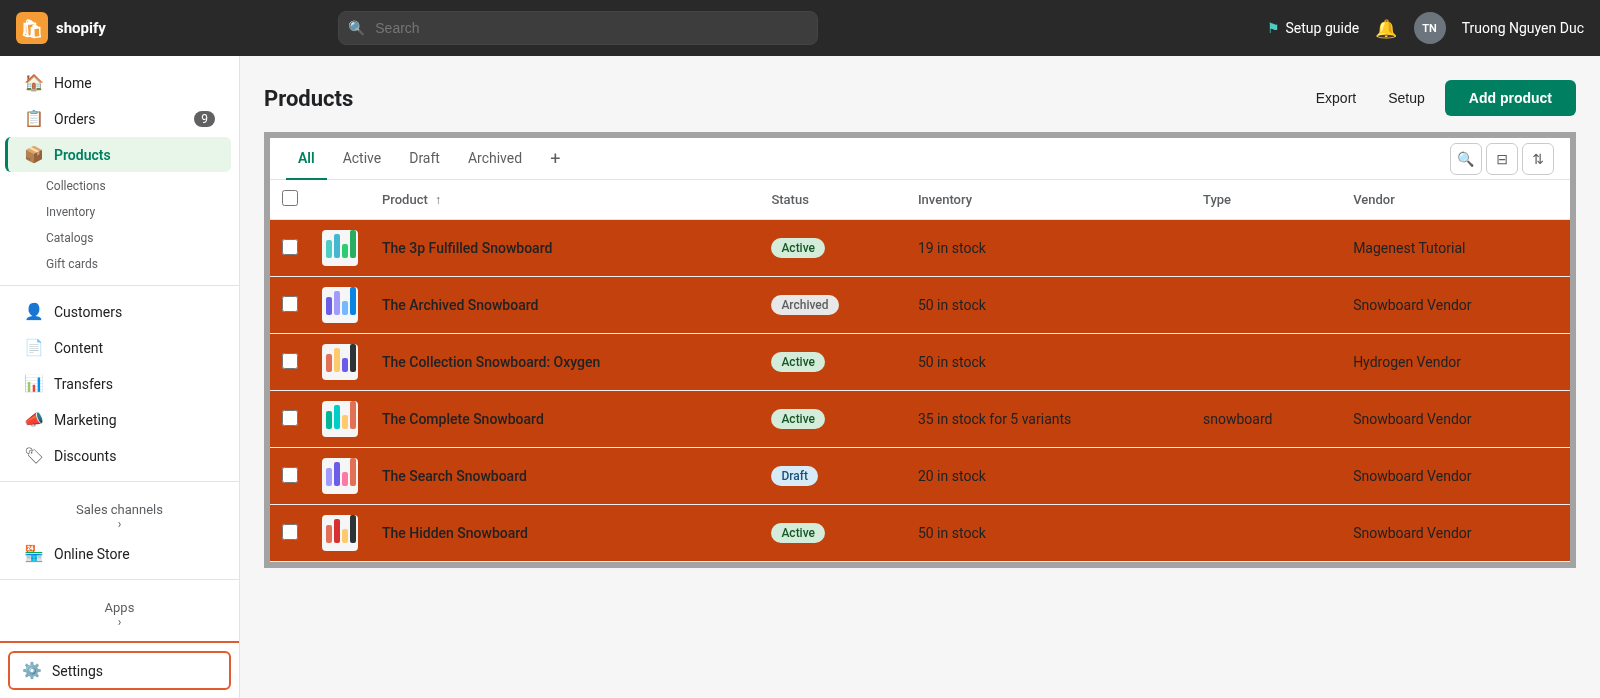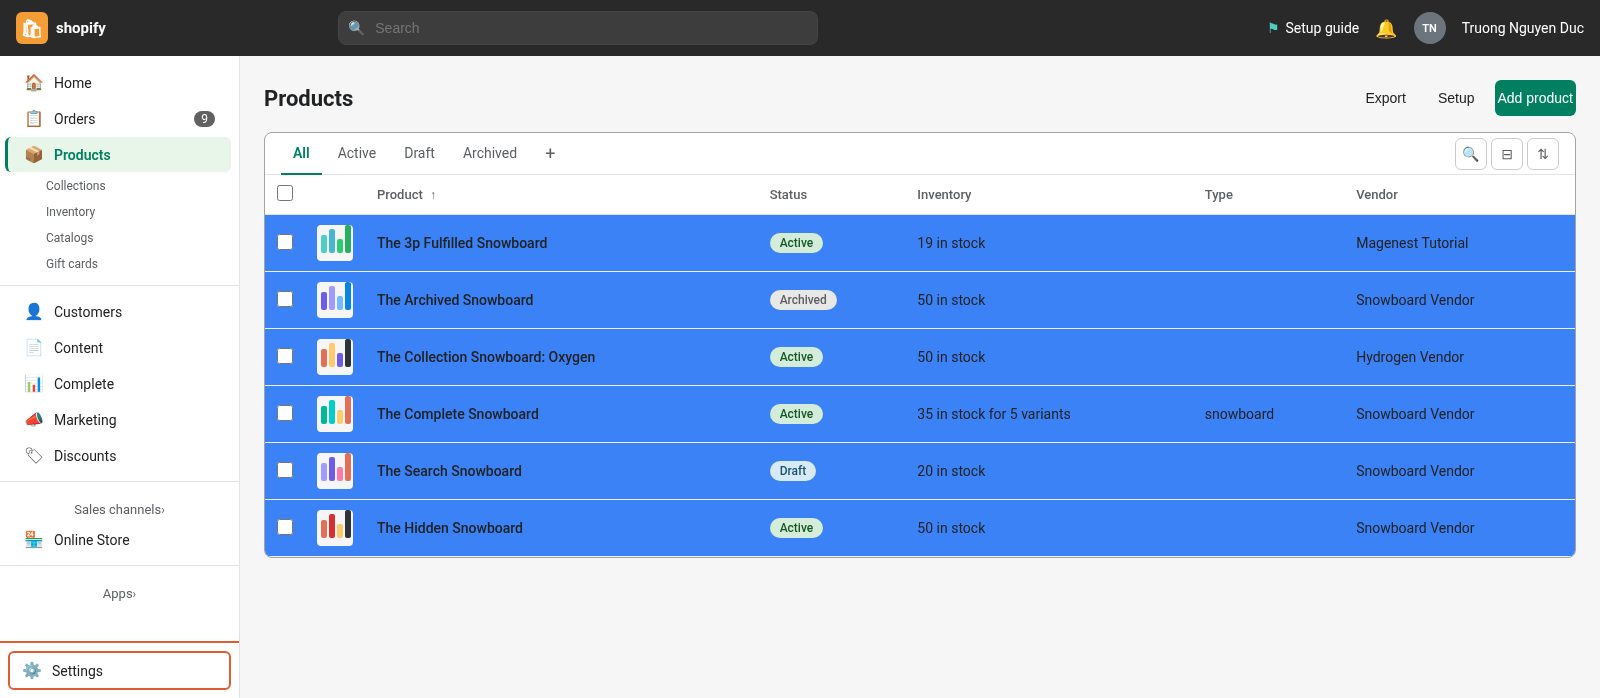--- a/index.html
+++ b/index.html
@@ -26,50 +26,50 @@
     
     .sidebar { width: 240px; background: #fff; border-right: 1px solid #e1e3e5; display: flex; flex-direction: column; overflow-y: auto; flex-shrink: 0; }
     .sidebar-nav { flex: 1; padding: 8px 0; }
     .sidebar-item { display: flex; align-items: center; gap: 10px; padding: 8px 16px; cursor: pointer; border-radius: 6px; margin: 1px 8px; color: #202223; font-size: 14px; }
     .sidebar-item.active { background: #e8f5e9; color: #008060; font-weight: 600; border-left: 3px solid #008060; margin-left: 5px; }
     .sidebar-item .icon { width: 20px; text-align: center; font-size: 16px; color: #5c5f62; }
     .sidebar-item.active .icon { color: #008060; }
     .sidebar-badge { margin-left: auto; background: #616161; color: #fff; border-radius: 10px; padding: 1px 7px; font-size: 12px; }
     .sidebar-sub { padding-left: 46px; }
     .sidebar-sub-item { padding: 6px 16px 6px 0; cursor: pointer; color: #5c5f62; font-size: 12px; display: block; border-radius: 4px; }
-    .sidebar-section-label { padding: 12px 16px 4px; font-size: 13px; color: #5c5f62; display: flex; align-items: center; justify-content: center; cursor: pointer; }
+    .sidebar-section-label { padding: 12px 16px 4px; font-size: 13px; color: #5c5f62; display: flex; align-items: center; justify-content: center; cursor: pointer; flex-direction: column; }
     .sidebar-section-label .chevron { font-size: 12px; }
     .sidebar-divider { border: none; border-top: 1px solid #e1e3e5; margin: 8px 0; }
     .sidebar-footer { padding: 8px; border-top: 2px solid #e05c2e; }
     .settings-item { display: flex; align-items: center; gap: 10px; padding: 8px 12px; cursor: pointer; border-radius: 6px; border: 2px solid #e05c2e; color: #202223; font-size: 14px; }
     .settings-item .icon { font-size: 16px; color: #5c5f62; }
 
     
     .main { flex: 1; overflow-y: auto; background: #f6f6f7; padding: 24px; }
     .page-header { display: flex; align-items: center; margin-bottom: 16px; }
     .page-title { font-size: 22px; font-weight: 700; color: #202223; flex: 1; }
     .header-actions { display: flex; gap: 8px; align-items: center; }
     .btn-link { background: none; border: none; cursor: pointer; font-size: 14px; color: #202223; font-weight: 500; padding: 8px 12px; border-radius: 6px; }
-    .btn-primary { background: #008060; color: #fff; border: none; padding: 10px 3px; border-radius: 6px; font-size: 14px; font-weight: 400; cursor: pointer; }
-
-    
-    .card { background: #fff; border-radius: 8px; border: 1px solid #a3a3a3; overflow: hidden; }
+    .btn-primary { background: #008060; color: #fff; border: none; padding: 10px 24px; border-radius: 6px; font-size: 14px; font-weight: 700; cursor: pointer; }
+
+    
+    .card { background: #fff; border-radius: 0; border: 6px solid #a3a3a3; overflow: hidden; }
 
     
     .tabs-row { display: flex; align-items: center; padding: 0 16px; border-bottom: 1px solid #e1e3e5; gap: 4px; }
     .tab { padding: 12px 12px; cursor: pointer; font-size: 14px; color: #5c5f62; border-bottom: 2px solid transparent; margin-bottom: -1px; }
     .tab.active { color: #008060; border-bottom-color: #008060; font-weight: 600; }
     .tab-add { padding: 8px 8px; cursor: pointer; color: #5c5f62; font-size: 18px; margin-left: 4px; }
     .tab-actions { margin-left: auto; display: flex; gap: 4px; }
     .icon-btn { border: 1px solid #c9cccf; background: #fff; border-radius: 6px; width: 32px; height: 32px; display: flex; align-items: center; justify-content: center; cursor: pointer; font-size: 14px; color: #5c5f62; }
 
     
     .table { width: 100%; border-collapse: collapse; }
     .table th { padding: 10px 12px; text-align: left; font-size: 13px; font-weight: 500; color: #5c5f62; border-bottom: 1px solid #e1e3e5; background: #fff; }
-    .table td { padding: 10px 12px; border-bottom: 1px solid #f1f1f1; font-size: 14px; color: #202223; background: #3b82f6; }
+    .table td { padding: 10px 12px; border-bottom: 1px solid #f1f1f1; font-size: 14px; color: #202223; background: #c2410c; }
     .table .checkbox-col { width: 40px; }
     .table .thumb-col { width: 48px; }
     .product-thumb { width: 36px; height: 36px; border-radius: 4px; overflow: hidden; display: flex; align-items: center; justify-content: justify; background: #f6f6f7; }
     .thumb-bars { display: flex; gap: 2px; align-items: flex-end; height: 28px; padding: 4px; }
     .thumb-bar { width: 6px; border-radius: 2px; }
     .product-name { color: #202223; font-weight: 500; cursor: pointer; }
     .status-badge { display: inline-block; padding: 3px 10px; border-radius: 20px; font-size: 12px; font-weight: 500; }
     .status-active { background: #d4edda; color: #155724; }
     .status-archived { background: #e8e8e8; color: #5c5f62; }
     .status-draft { background: #d6eaf8; color: #1a5276; }
@@ -138,21 +138,21 @@
         <span>Customers</span>
       </div>
 
       <div class="sidebar-item">
         <span class="icon">📄</span>
         <span>Content</span>
       </div>
 
       <div class="sidebar-item">
         <span class="icon">📊</span>
-        <span>Complete</span>
+        <span>Transfers</span>
       </div>
 
       <div class="sidebar-item">
         <span class="icon">📣</span>
         <span>Marketing</span>
       </div>
 
       <div class="sidebar-item">
         <span class="icon">🏷</span>
         <span>Discounts</span>

